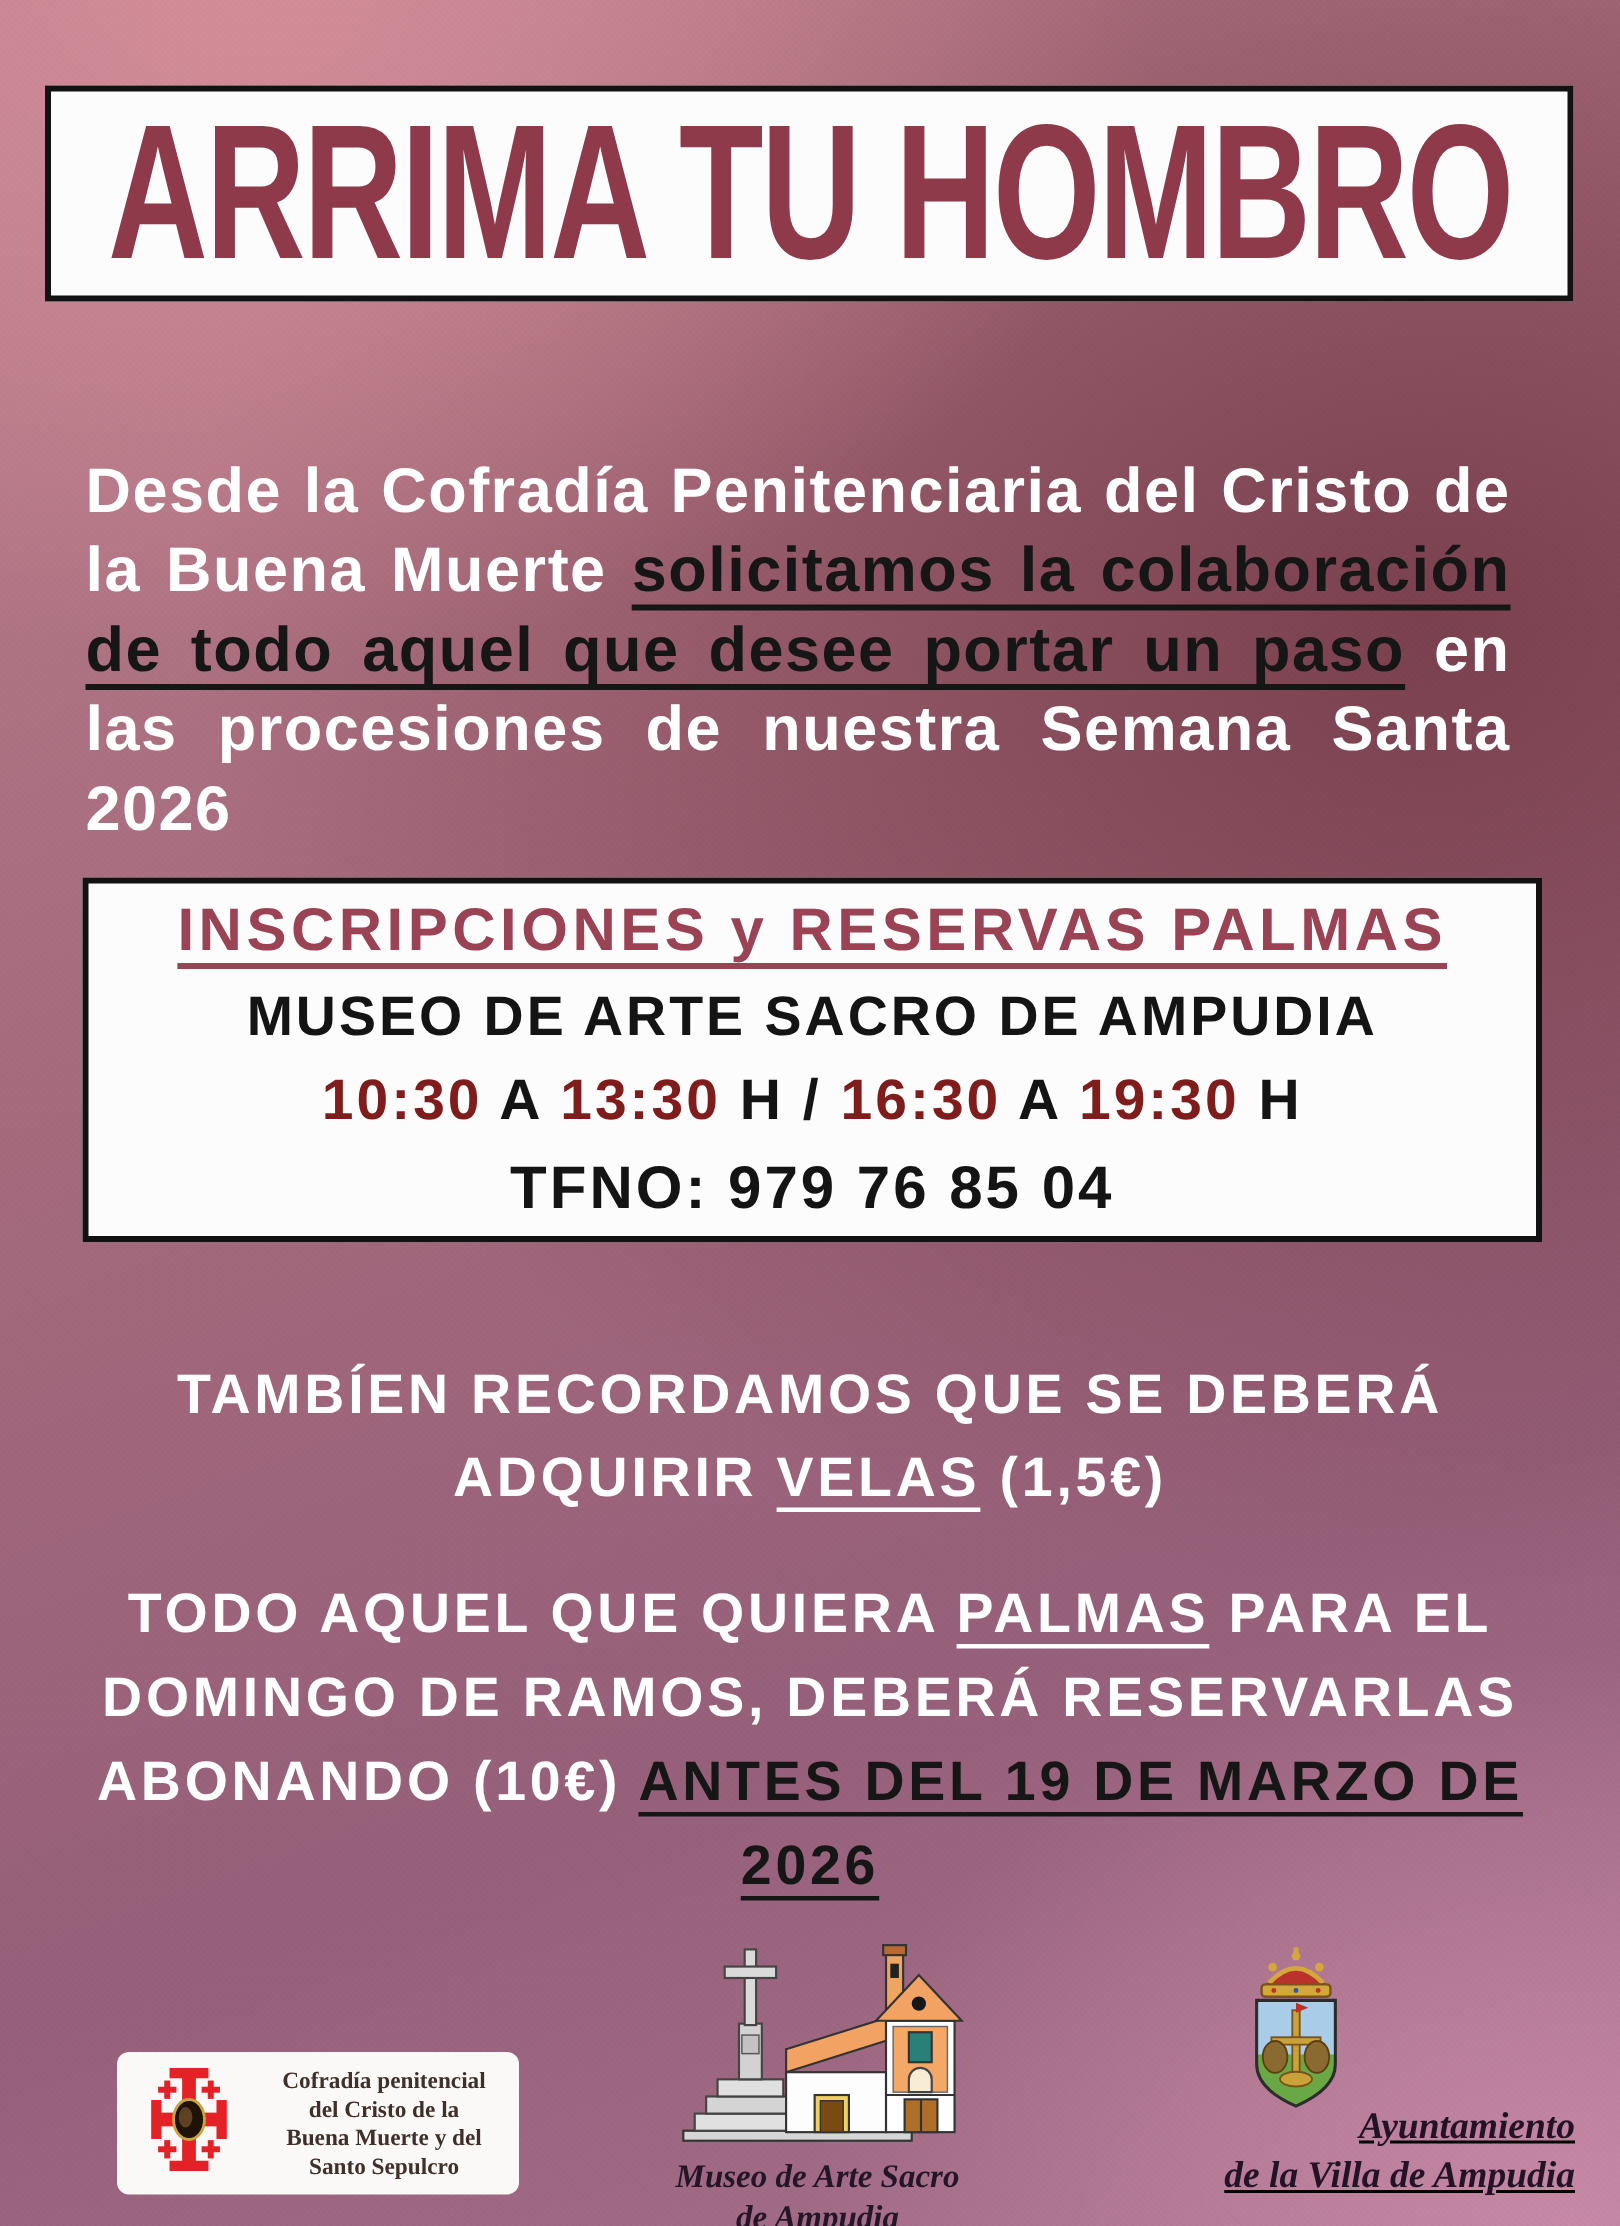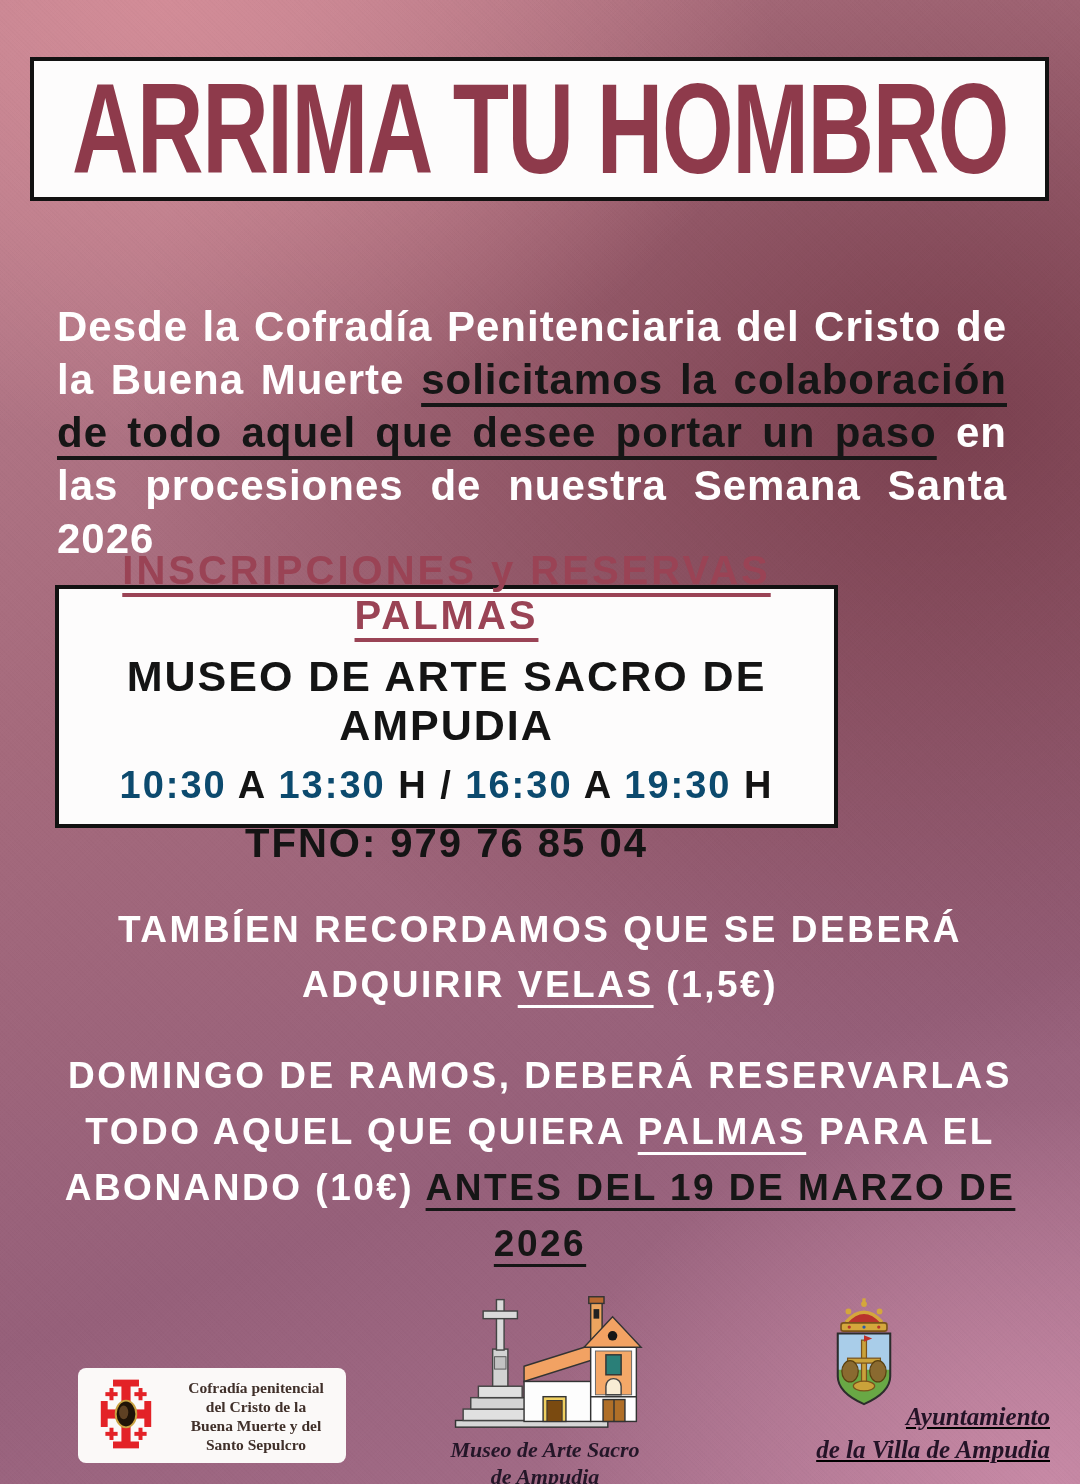--- a/index.html
+++ b/index.html
@@ -34,32 +34,32 @@
   .intro{
     position:absolute;left:57px;top:258px;width:950px;
     font-size:42px;font-weight:bold;line-height:53px;letter-spacing:1px;
     text-align:justify;color:#fff;
   }
   .intro .u-black{
     color:#161616;text-decoration:underline;
     text-decoration-thickness:3.5px;text-underline-offset:9px;
   }
   .reg-box{
-    position:absolute;left:55px;top:585px;width:783px;height:243px;
+    position:absolute;left:55px;top:585px;width:973px;height:243px;
     background:#fdfcfc;border:4px solid #121212;box-sizing:border-box;
     display:flex;flex-direction:column;justify-content:center;align-items:center;
     gap:14px;text-align:center;
   }
   .reg-heading{
     color:#9a4355;font-size:40px;font-weight:bold;letter-spacing:3px;
     text-decoration:underline;text-decoration-thickness:3.5px;text-underline-offset:9px;
   }
-  .reg-venue{color:#141414;font-size:43px;font-weight:bold;letter-spacing:2px;}
+  .reg-venue{color:#141414;font-size:37px;font-weight:bold;letter-spacing:2px;}
   .reg-schedule{font-size:38px;font-weight:bold;letter-spacing:2px;color:#141414;}
-  .reg-schedule .t-m{color:#0c4a6e;}
+  .reg-schedule .t-m{color:#7f1d1d;}
   .reg-phone{color:#141414;font-size:40px;font-weight:bold;letter-spacing:2px;}
   .notice{
     position:absolute;left:45px;width:990px;text-align:center;
     color:#fff;font-weight:bold;font-size:37px;line-height:55px;letter-spacing:2.5px;
   }
   .notice .u-white{
     text-decoration:underline;text-decoration-thickness:3px;text-underline-offset:8px;
   }
   .notice .u-black{
     color:#161616;text-decoration:underline;
@@ -109,22 +109,22 @@
   <div class="reg-schedule"><span class="t-m">10:30</span><span> A </span><span class="t-m">13:30</span><span> H / </span><span class="t-m">16:30</span><span> A </span><span class="t-m">19:30</span><span> H</span></div>
   <div class="reg-phone">TFNO: 979 76 85 04</div>
 </div>
 
 <div class="notice velas">
   <div>TAMBÍEN RECORDAMOS QUE SE DEBERÁ</div>
   <div><span>ADQUIRIR </span><span class="u-white">VELAS</span><span> (1,5€)</span></div>
 </div>
 
 <div class="notice palmas">
+  <div><span>TODO AQUEL QUE QUIERA </span><span class="u-white">PALMAS</span><span> PARA EL</span></div>
   <div>DOMINGO DE RAMOS, DEBERÁ RESERVARLAS</div>
-  <div><span>TODO AQUEL QUE QUIERA </span><span class="u-white">PALMAS</span><span> PARA EL</span></div>
   <div><span>ABONANDO (10€) </span><span class="u-black">ANTES DEL 19 DE MARZO DE</span></div>
   <div><span class="u-black">2026</span></div>
 </div>
 
 <div class="cofradia-card">
   <span>
     <svg width="84" height="84" viewBox="0 0 110 110">
       <g fill="#e32227">
         <rect x="49" y="14" width="12" height="84"></rect>
         <rect x="26" y="49" width="58" height="12"></rect>

